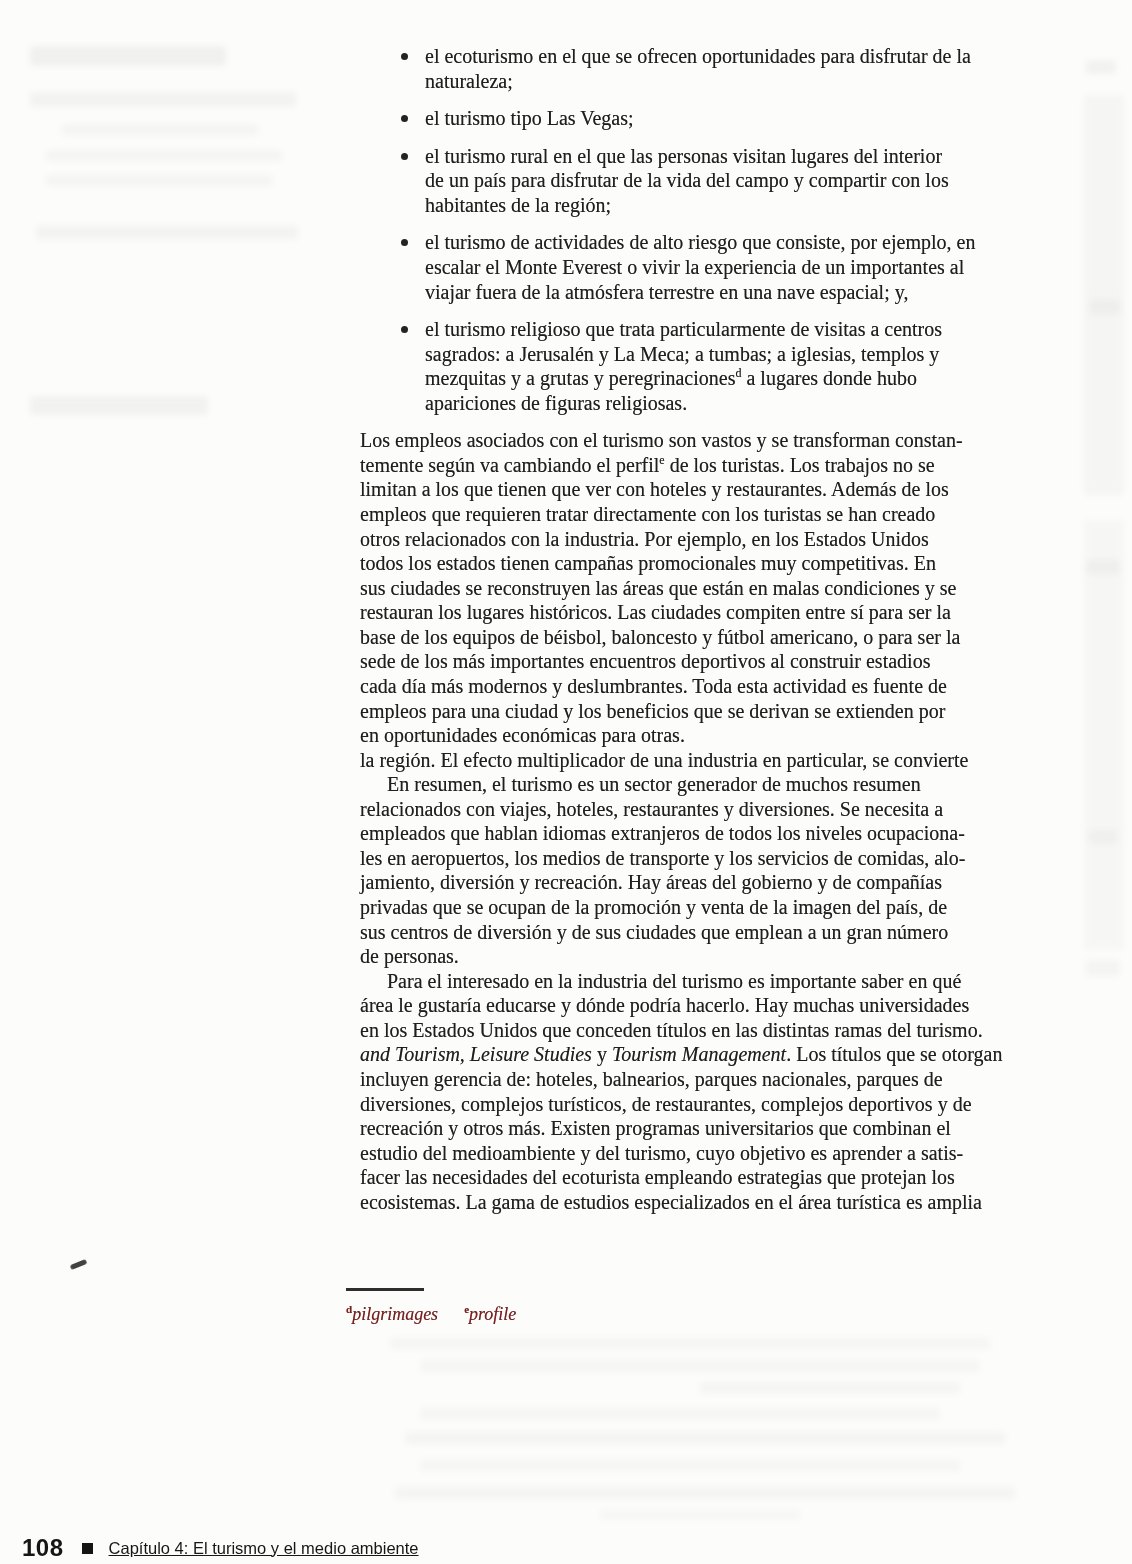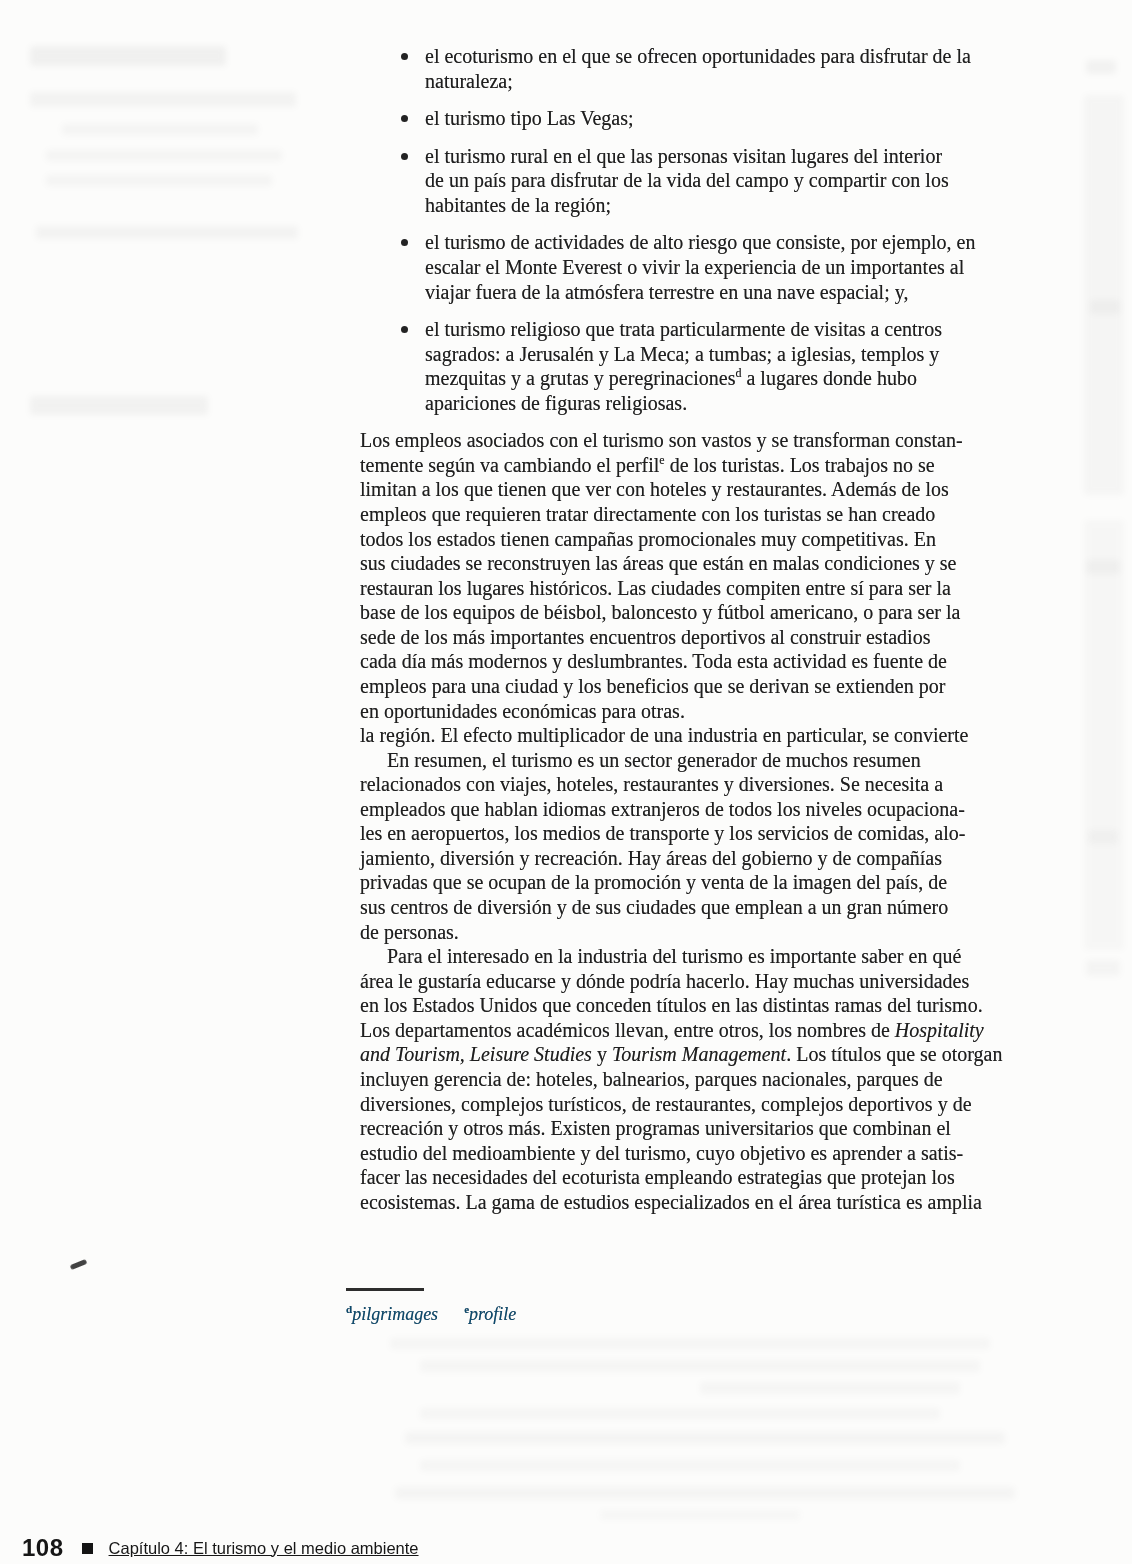--- a/index.html
+++ b/index.html
@@ -25,21 +25,21 @@
     border-radius:50%;background:#232323;
   }
   .paras{margin-top:11px;}
   .para{margin:0;}
   .para.indent .line:first-child{padding-left:27px;}
   sup{font-size:.6em;line-height:0;vertical-align:super;}
   em{font-style:italic;}
   
   .footnote{position:absolute;left:346px;top:1288px;}
   .footnote-rule{width:78px;height:3px;background:#2d2d2d;margin-bottom:13px;}
-  .footnote-line{font-style:italic;font-size:18px;color:#0c4a6e;
+  .footnote-line{font-style:italic;font-size:18px;color:#7f1d1d;
     text-shadow:0 0 .4px rgba(20,20,20,.5);}
   .footnote-entry{margin-right:26px;}
   .footnote-entry sup{font-style:normal;font-weight:bold;font-size:11px;}
   
   .footer{
     position:absolute;left:22px;top:1534px;
     display:flex;align-items:center;
     font-family:"Liberation Sans", sans-serif;color:#161616;
   }
   .footer .pagenum{font-size:24px;font-weight:bold;letter-spacing:.5px;}
@@ -116,20 +116,21 @@
           <div class="line">mezquitas y a grutas y peregrinaciones<sup>d</sup> a lugares donde hubo</div>
           <div class="line">apariciones de figuras religiosas.</div>
         </div>
       </div>
     <div id="paragraphs" class="paras">
         <div class="para">
           <div class="line">Los empleos asociados con el turismo son vastos y se transforman constan-</div>
           <div class="line">temente según va cambiando el perfil<sup>e</sup> de los turistas. Los trabajos no se</div>
           <div class="line">limitan a los que tienen que ver con hoteles y restaurantes. Además de los</div>
           <div class="line">empleos que requieren tratar directamente con los turistas se han creado</div>
+          <div class="line">otros relacionados con la industria. Por ejemplo, en los Estados Unidos</div>
           <div class="line">todos los estados tienen campañas promocionales muy competitivas. En</div>
           <div class="line">sus ciudades se reconstruyen las áreas que están en malas condiciones y se</div>
           <div class="line">restauran los lugares históricos. Las ciudades compiten entre sí para ser la</div>
           <div class="line">base de los equipos de béisbol, baloncesto y fútbol americano, o para ser la</div>
           <div class="line">sede de los más importantes encuentros deportivos al construir estadios</div>
           <div class="line">cada día más modernos y deslumbrantes. Toda esta actividad es fuente de</div>
           <div class="line">empleos para una ciudad y los beneficios que se derivan se extienden por</div>
           <div class="line">en oportunidades económicas para otras.</div>
           <div class="line">la región. El efecto multiplicador de una industria en particular, se convierte</div>
         </div>
@@ -140,21 +141,20 @@
           <div class="line">les en aeropuertos, los medios de transporte y los servicios de comidas, alo-</div>
           <div class="line">jamiento, diversión y recreación. Hay áreas del gobierno y de compañías</div>
           <div class="line">privadas que se ocupan de la promoción y venta de la imagen del país, de</div>
           <div class="line">sus centros de diversión y de sus ciudades que emplean a un gran número</div>
           <div class="line">de personas.</div>
         </div>
         <div class="para indent">
           <div class="line">Para el interesado en la industria del turismo es importante saber en qué</div>
           <div class="line">área le gustaría educarse y dónde podría hacerlo. Hay muchas universidades</div>
           <div class="line">en los Estados Unidos que conceden títulos en las distintas ramas del turismo.</div>
-          <div class="line">Los departamentos académicos llevan, entre otros, los nombres de <em>Hospitality</em></div>
           <div class="line"><em>and Tourism, Leisure Studies</em> y <em>Tourism Management</em>. Los títulos que se otorgan</div>
           <div class="line">incluyen gerencia de: hoteles, balnearios, parques nacionales, parques de</div>
           <div class="line">diversiones, complejos turísticos, de restaurantes, complejos deportivos y de</div>
           <div class="line">recreación y otros más. Existen programas universitarios que combinan el</div>
           <div class="line">estudio del medioambiente y del turismo, cuyo objetivo es aprender a satis-</div>
           <div class="line">facer las necesidades del ecoturista empleando estrategias que protejan los</div>
           <div class="line">ecosistemas. La gama de estudios especializados en el área turística es amplia</div>
         </div>
       </div>
   </div>

